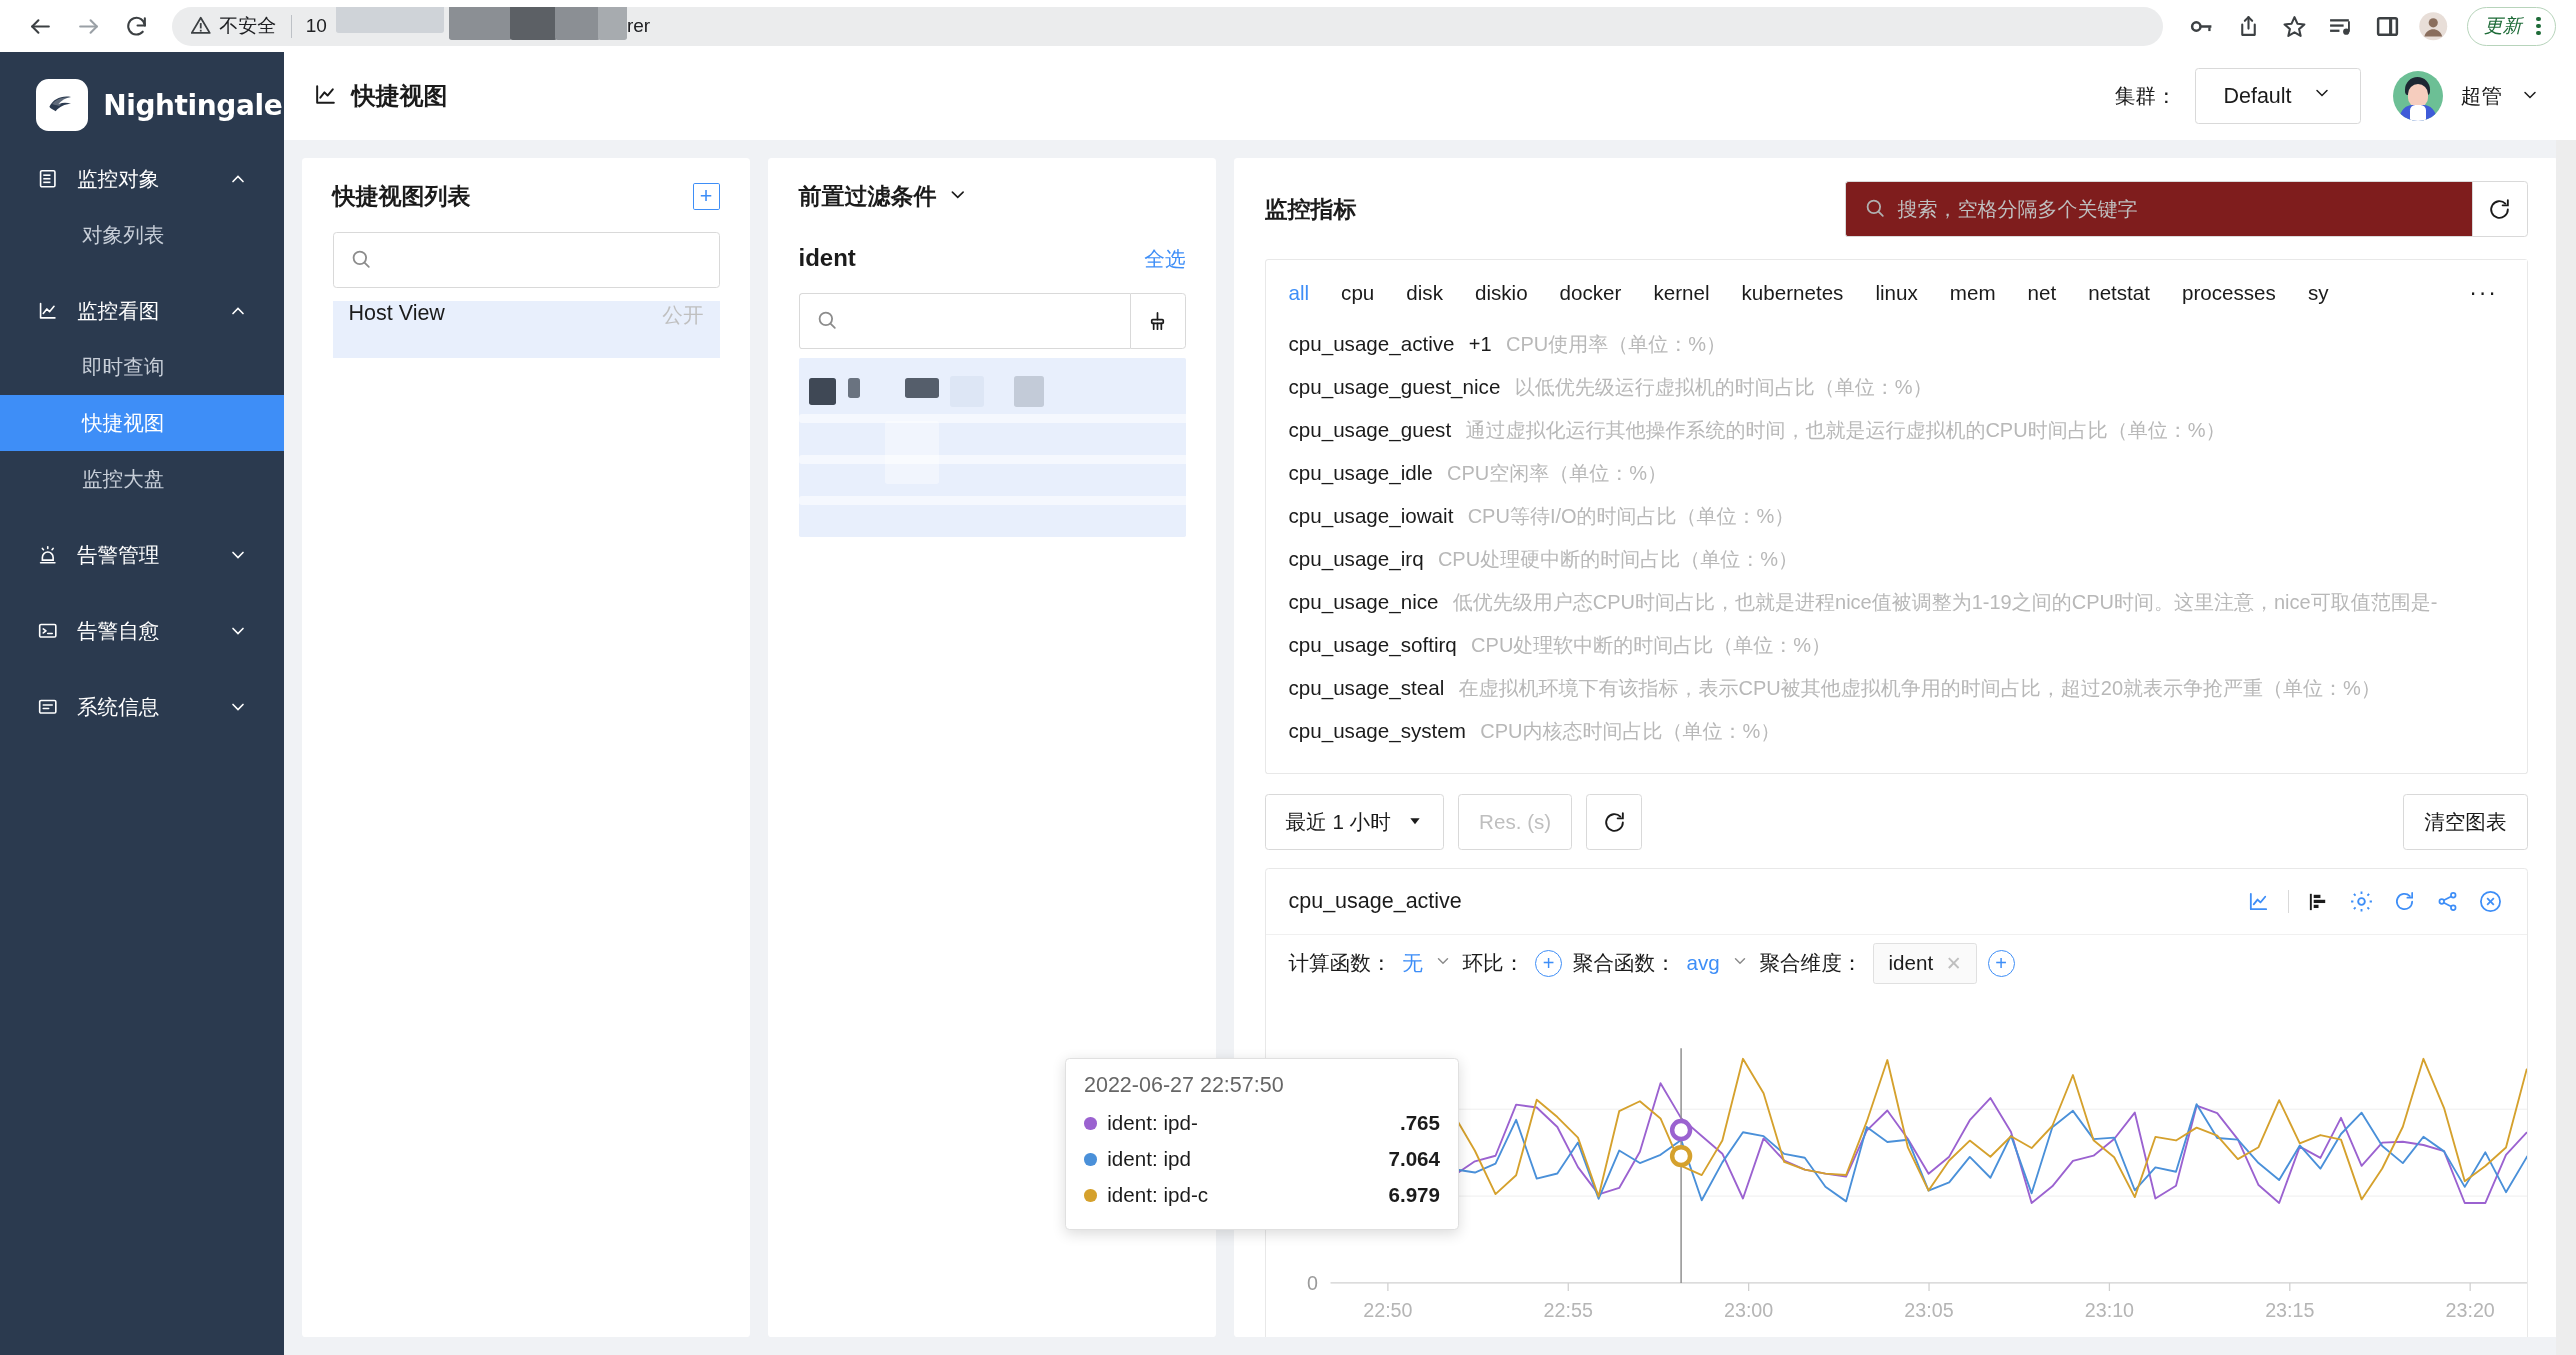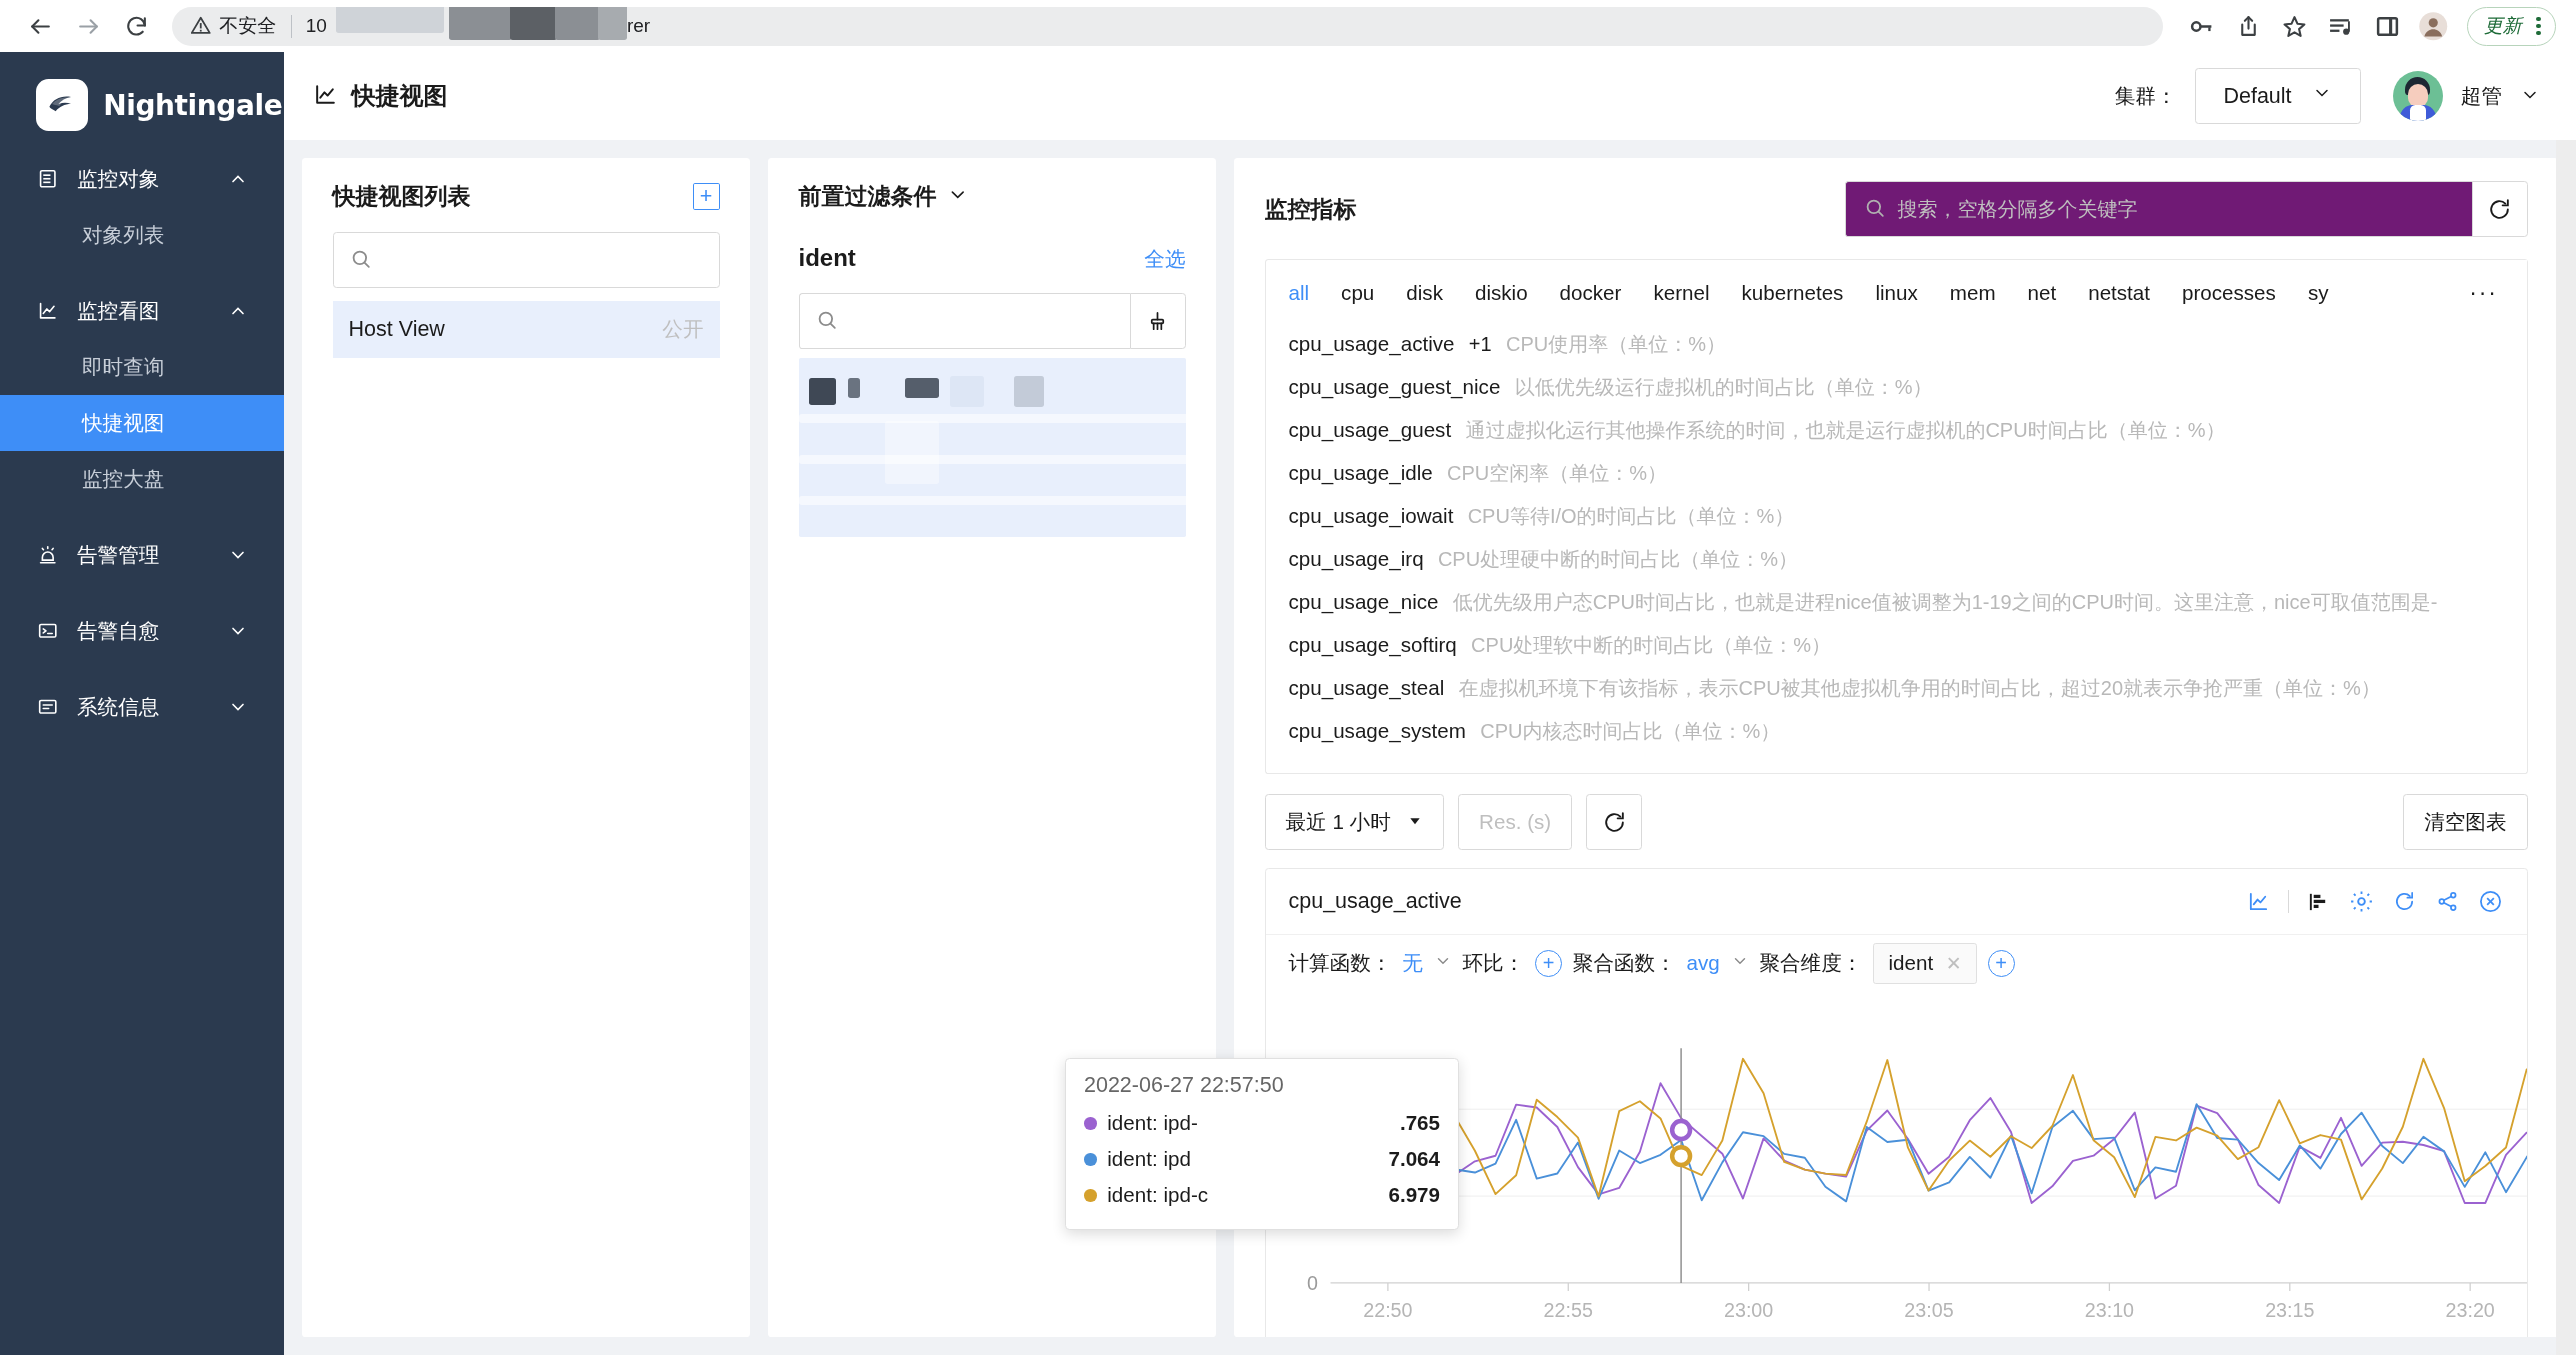--- a/index.html
+++ b/index.html
@@ -115,21 +115,21 @@
     color: #3e8ef7; display: flex; align-items: center; justify-content: center;
     font-size: 21.5px; line-height: 1; cursor: pointer; border-radius: 1.8px;
   }
   .srch {
     margin-top: 20px; height: 56px; border: 0.9px solid #d9d9d9; border-radius: 3.6px;
     display: flex; align-items: center; padding: 0 16px; gap: 12.5px; background: #fff;
   }
   .srch .ph { font-size: 20px; color: #bfbfbf; }
   .view-item {
     margin-top: 12.5px; height: 57px; background: #e8effc; display: flex;
-    align-items: center; padding: 0 16px; cursor: pointer;
+    align-items: flex-start; padding: 0 16px; cursor: pointer;
   }
   .view-name { font-size: 21.5px; color: #1b1b1b; }
   .view-tag { margin-left: auto; font-size: 20.6px; color: #bfbfbf; }
 
   .filter-head { display: flex; align-items: center; gap: 10.8px; }
   .filter-title { font-size: 23px; font-weight: bold; color: #1b1b1b; }
   .ident-head { display: flex; align-items: baseline; margin-top: 32px; }
   .ident-label { font-size: 24px; font-weight: bold; color: #1b1b1b; }
   .select-all { margin-left: auto; font-size: 20.6px; color: #3e8ef7; cursor: pointer; }
   .ident-search-row { margin-top: 20px; display: flex; height: 56px; }
@@ -146,21 +146,21 @@
     overflow: hidden; border-radius: 1.8px;
   }
   .ident-blur { position: absolute; background: rgba(255,255,255,0.55); border-radius: 2.7px; }
 
   
   .metrics-top { display: flex; align-items: center; padding: 23px 30.5px 0 30.5px; }
   .metrics-title { font-size: 23px; font-weight: bold; color: #1b1b1b; }
   .metrics-search-wrap { margin-left: auto; display: flex; height: 56px; }
   .metrics-search {
     width: 627px; border: 0.9px solid #d9d9d9; border-right: none; border-radius: 3.6px 0 0 3.6px;
-    display: flex; align-items: center; padding: 0 18px; gap: 12.5px; background: #701a75;
+    display: flex; align-items: center; padding: 0 18px; gap: 12.5px; background: #7f1d1d;
   }
   .metrics-search .ph { font-size: 20px; color: #bfbfbf; white-space: nowrap; }
   .metrics-refresh {
     width: 56px; border: 0.9px solid #d9d9d9; border-radius: 0 3.6px 3.6px 0; background: #fff;
     display: flex; align-items: center; justify-content: center; cursor: pointer;
   }
   .tabs-box {
     margin: 21.5px 30.5px 0 30.5px; border: 0.9px solid #e8e8e8; border-bottom: none;
     border-radius: 3.6px 3.6px 0 0; position: relative;
   }

